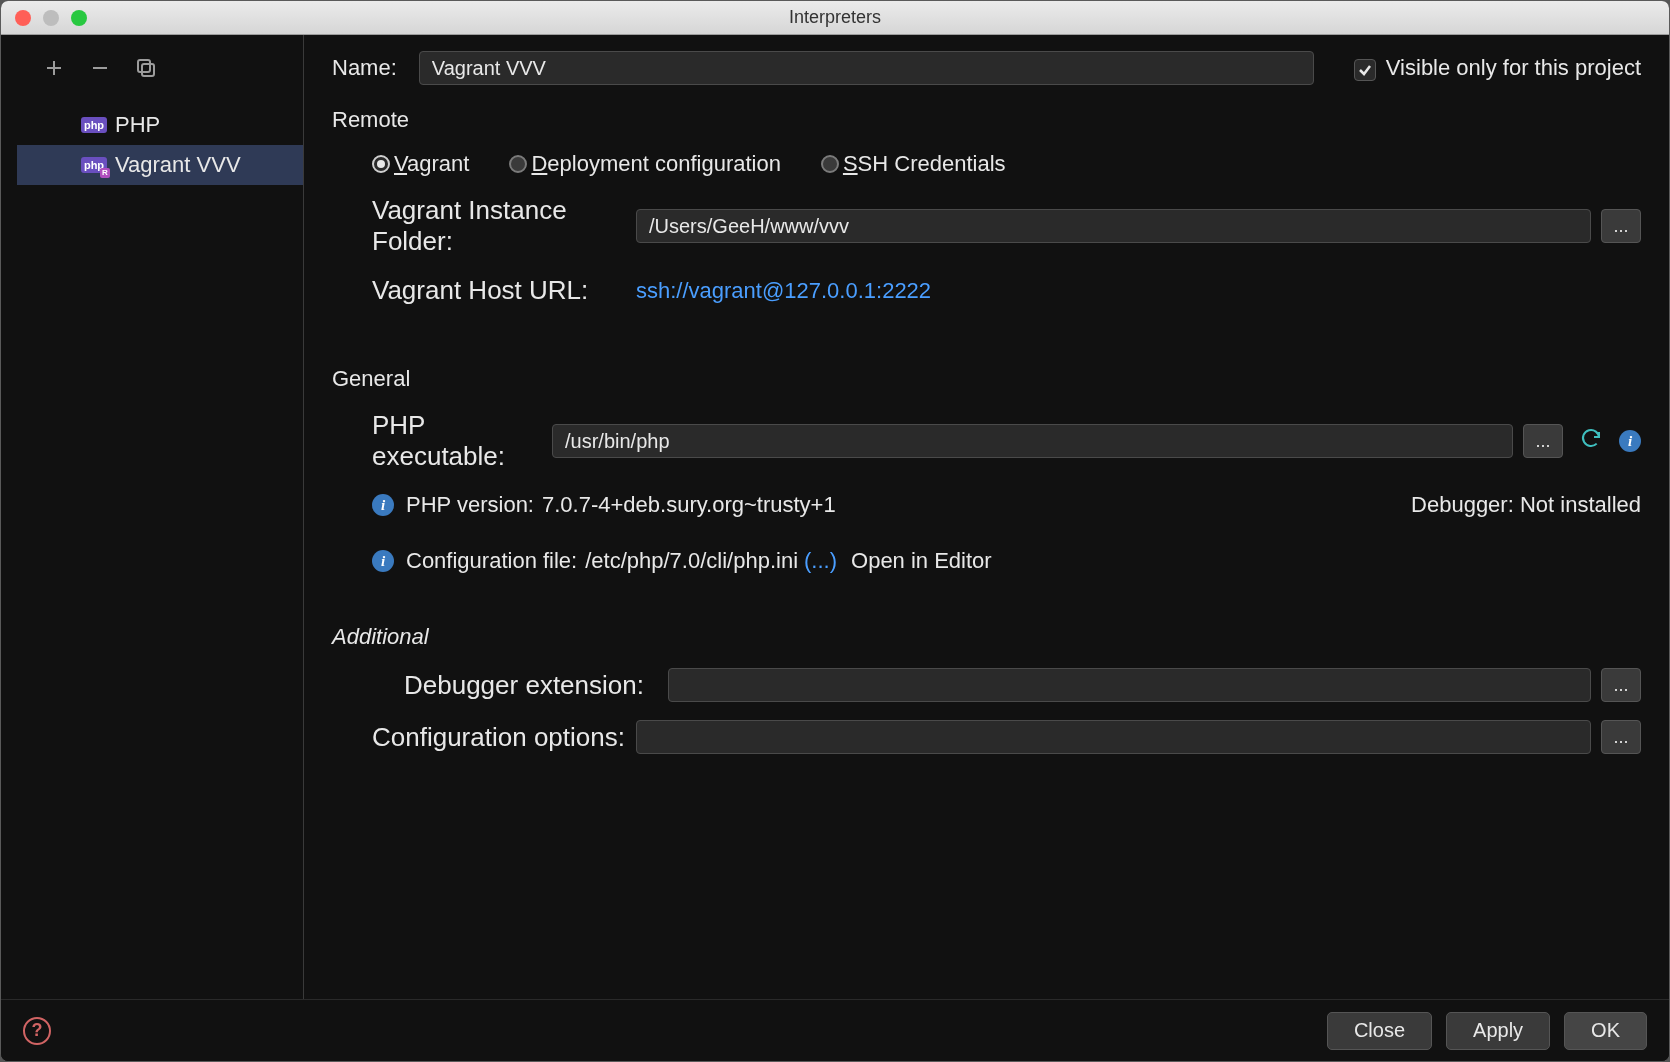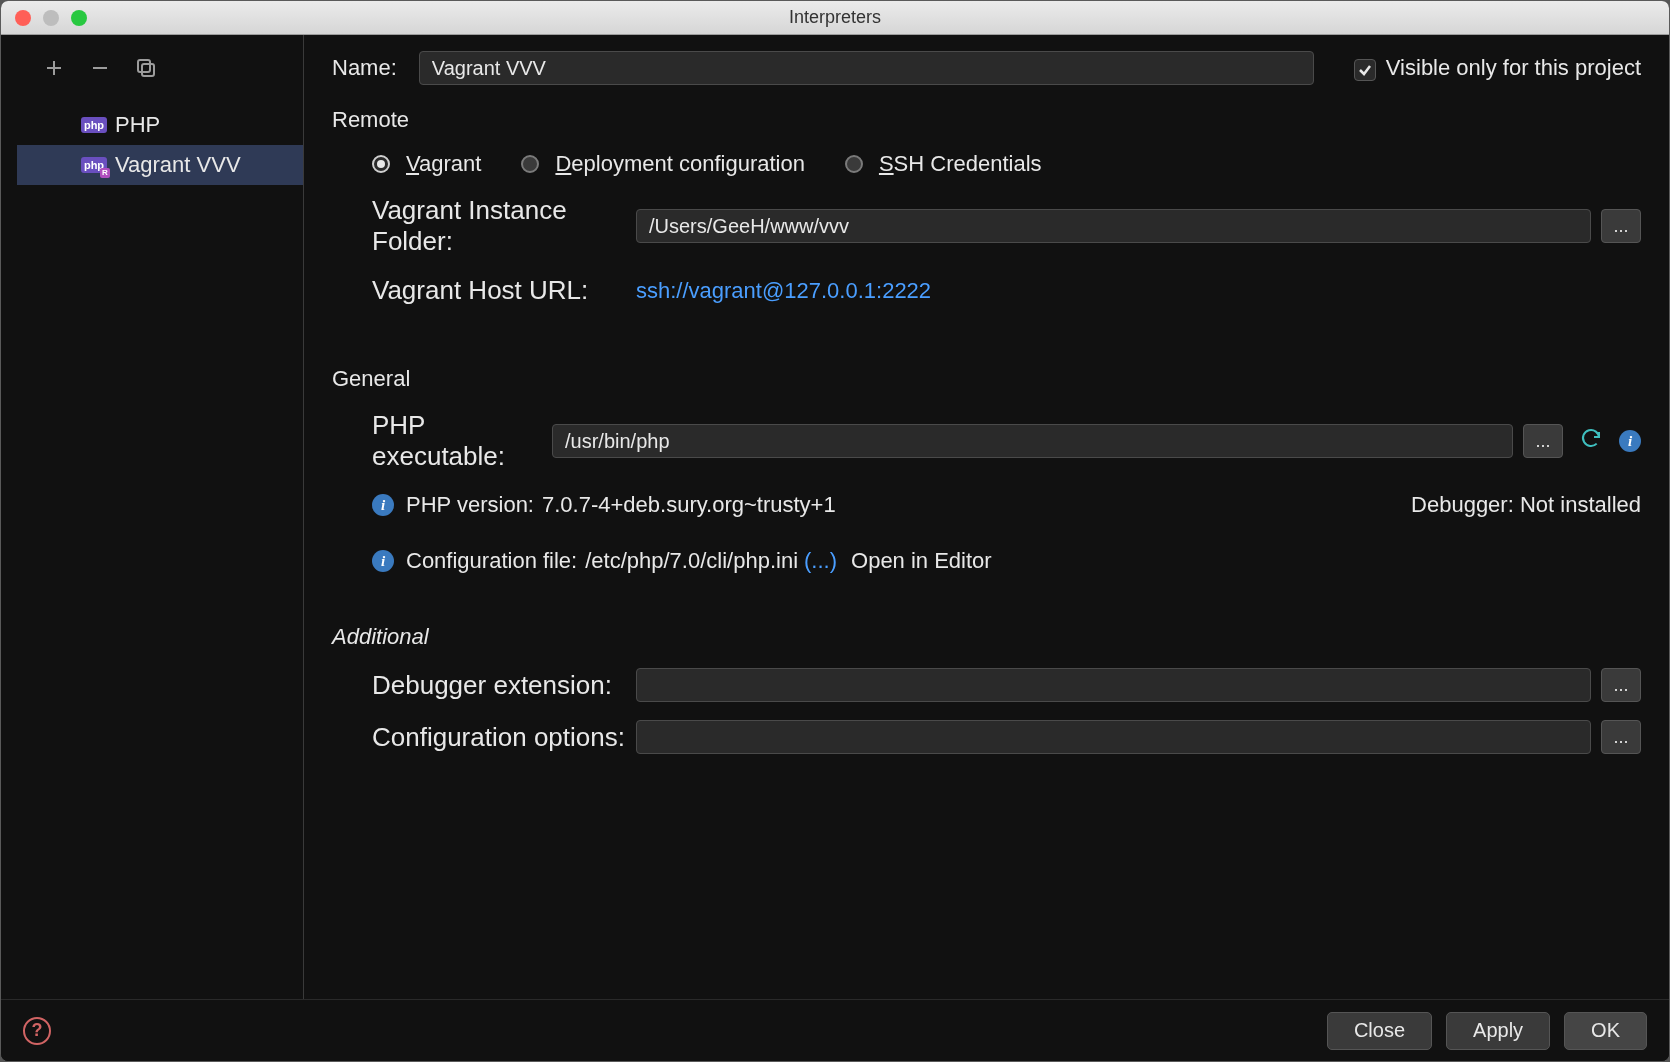--- a/index.html
+++ b/index.html
@@ -120,21 +120,21 @@
     border-radius: 4px;
     height: 34px;
     padding: 0 12px;
     font-size: 20px;
     color: var(--text-bright);
     font-family: inherit;
   }
   .section-title { font-size:22px; color: var(--text-bright); margin: 22px 0 18px 0; }
   .content-indent { padding-left: 40px; }
   .radio-row { display:flex; align-items:center; gap: 40px; }
-  .radio { display:flex; align-items:center; gap: 16px; cursor:pointer; }
+  .radio { display:flex; align-items:center; gap: 4px; cursor:pointer; }
   .radio .circle {
     width:18px; height:18px; border-radius:50%;
     border: 2px solid #7a7a7a; background:#3a3a3a;
     display:flex; align-items:center; justify-content:center;
   }
   .radio.selected .circle { border-color: #cfcfcf; background:#2a2a2a; }
   .radio.selected .dot { width:8px; height:8px; border-radius:50%; background:#e8e8e8; }
   .radio .mnemonic { text-decoration: underline; }
   .form-row { display:flex; align-items:center; margin-top: 18px; }
   .form-row .flabel { width: 264px; flex-shrink:0; font-size:26px; }
@@ -337,21 +337,21 @@
           <span class="link">(...)</span>
           <span style="width:14px;"></span>
           <span style="cursor:pointer;">Open in Editor</span>
         </div>
 
       </div>
 
       <div class="section-title" style="margin-top:50px;font-style:italic;">Additional</div>
       <div class="content-indent">
 
-        <div class="form-row" style="margin-top:6px;">
+        <div class="form-row" style="margin-top:6px;margin-left:32px;">
           <span class="flabel">Debugger extension:</span>
           <div class="fval">
             <input class="input" style="flex: 1 1 0%;" value="">
             <div class="ellipsis-btn">
               <span>...</span>
             </div>
           </div>
         </div>
 
         <div class="form-row">

